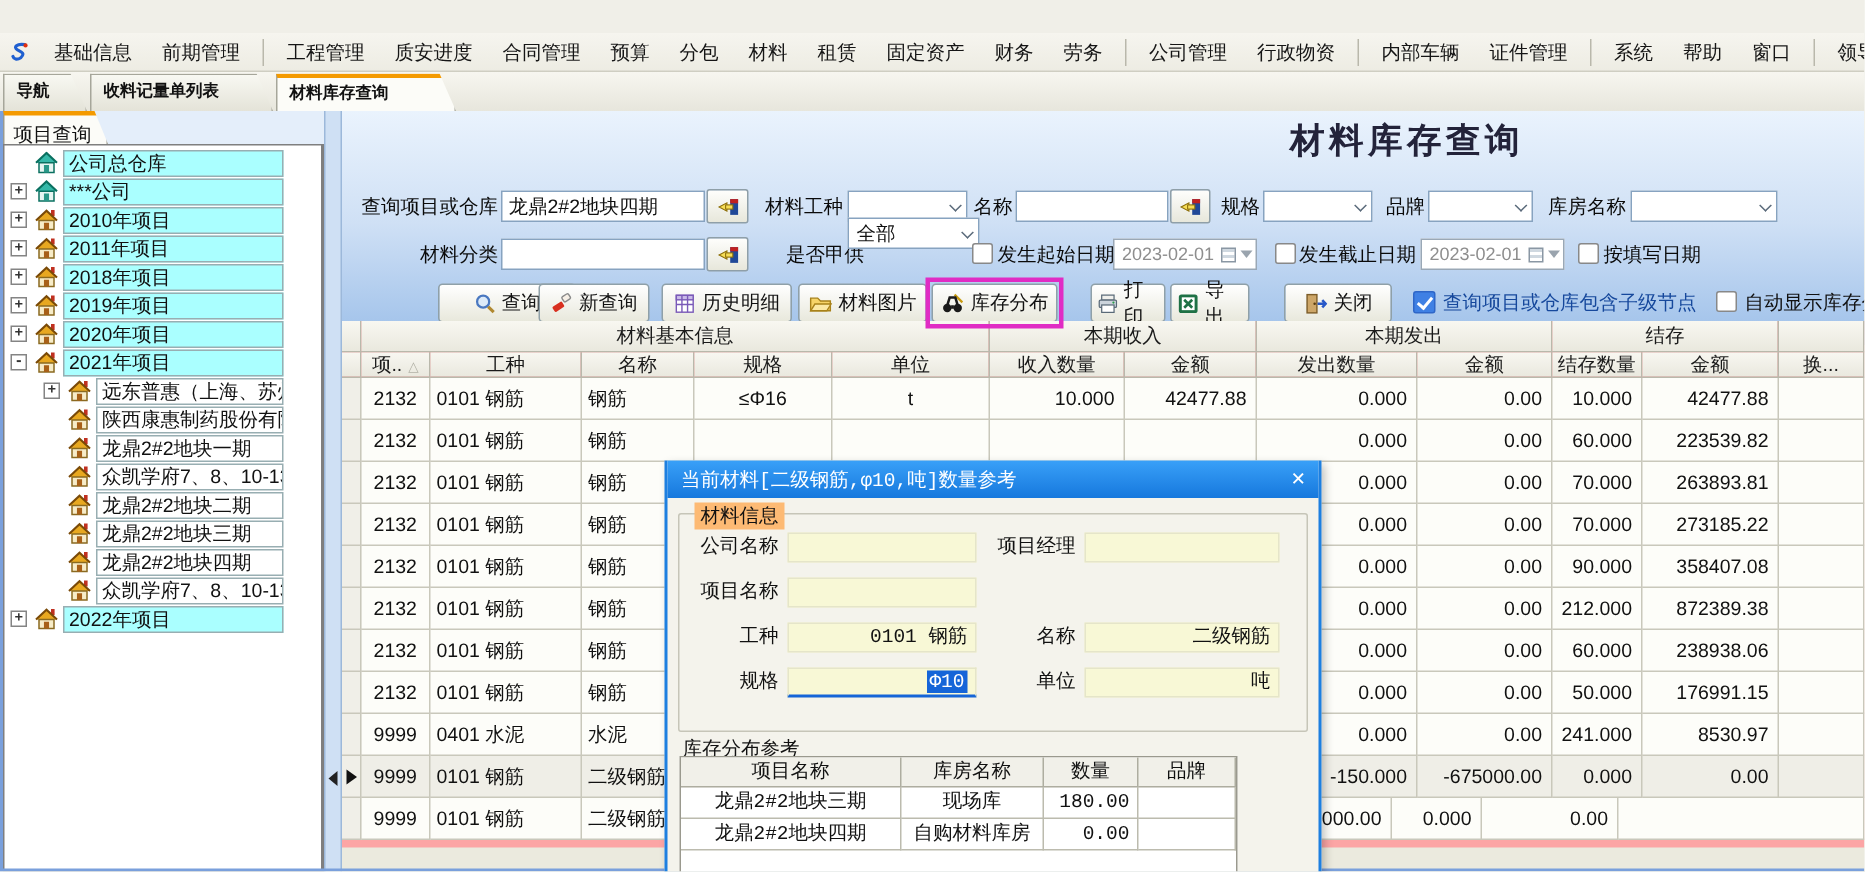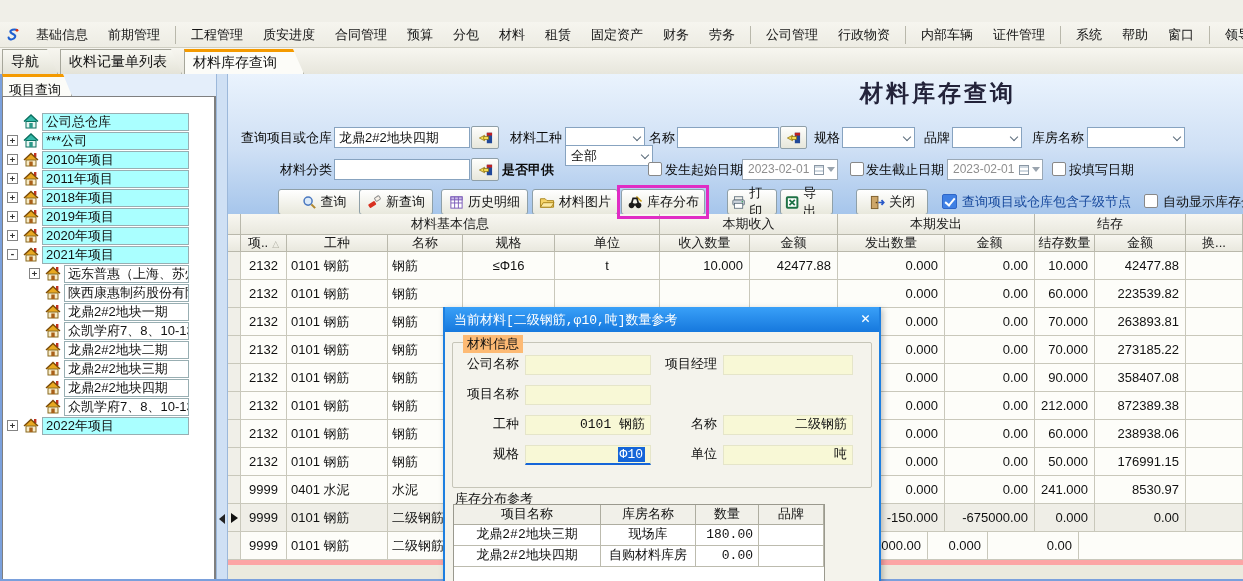--- a/index.html
+++ b/index.html
@@ -18,30 +18,30 @@
     border-bottom:1px solid #cfcec2; }
   .mlogo { margin:0 6px 0 2px; }
   .mitem { padding:0 10px; font-size:13px; color:#151515; white-space:nowrap; cursor:default; }
   .mitem.sep { border-left:1px solid #b9b8ab; margin-left:5px; padding-left:15px; }
 
   
   .tabbar { position:absolute; left:0; top:48px; width:1243px; height:26px;
     background:linear-gradient(#f7f6f0,#e7e6dc); }
   .tab { position:absolute; top:1px; height:25px; line-height:23px; text-align:left; padding:0 8px;
     background:linear-gradient(#f8f8f2,#e4e3d8); border:1px solid #a6a69a; border-bottom:none;
-    clip-path:polygon(0 0, calc(100% - 11px) 0, 100% 100%, 0 100%); font-size:14px; }
+    clip-path:polygon(0 0, calc(100% - 11px) 0, 100% 100%, 0 100%); font-size:11px;font-weight:bold; }
   .tab.active { background:#fcfcf8; border-top:3px solid #f49a00; line-height:20px; z-index:2; }
 
   
   .leftpanel { position:absolute; left:0; top:74px; width:216px; height:507px; background:#e4eefa; }
   .subtab { position:absolute; left:2px; top:0; width:70px; height:22px; background:#fcfcf8;
     border:1px solid #9a9a8e; border-top:3px solid #f49a00; border-bottom:none; line-height:18px;
     padding:4px 6px; font-size:13px; clip-path:polygon(0 0, calc(100% - 9px) 0, 100% 100%, 0 100%); z-index:2;}
   .treebox { position:absolute; left:2px; top:22px; width:214px; height:485px; background:#fff;
-    border:1px solid #7f7f7f; border-right-width:2px; overflow:hidden; padding-top:15px; }
+    border:1px solid #7f7f7f; border-right-width:2px; overflow:hidden; padding-top:2px; }
   .trow { height:19px; display:flex; align-items:center; cursor:default; }
   .trow.lvl1 { padding-left:4px; }
   .trow.lvl2 { padding-left:26px; }
   .texp { width:11px; height:11px; border:1px solid #848484; background:#fff; font:bold 9px/9px "DejaVu Sans Mono",monospace;
     text-align:center; margin-right:5px; color:#333; visibility:hidden; flex:0 0 auto; }
   .texp.on { visibility:visible; }
   .ticon { width:17px; flex:0 0 auto; margin-right:2px; display:flex; }
   .tlabel { height:18px; line-height:16px; border:1px solid #98aeb2; padding:0 3px; font-size:13px;
     white-space:nowrap; overflow:hidden; flex:0 0 auto; }
   .trow.lvl1 .tlabel { width:147px; background:#aaffff; }
@@ -447,40 +447,40 @@
       <div class="flabel" style="left:8px;top:85px;width:96px;">材料分类</div>
       <div class="finput" style="left:106px;top:85px;width:136px;"></div>
       <div class="handbtn" style="left:243px;top:84px;width:28px;">
         <svg width="17" height="14" viewBox="0 0 18 16">
             <rect x="10.5" y="2" width="6" height="12" fill="#204898"></rect>
             <rect x="10.5" y="2" width="6" height="3.2" fill="#c02020"></rect>
             <path d="M2 8 L8 4.8 L8 11.2 Z" fill="#f6dd55" stroke="#8a6c08" stroke-width="0.8"></path>
             <rect x="7" y="6.4" width="5.5" height="3.2" fill="#f6dd55" stroke="#8a6c08" stroke-width="0.8"></rect>
           </svg>
       </div>
-      <div class="flabel" style="left:270px;top:85px;width:56px;font-weight:bold;">是否甲供</div>
+      <div class="flabel" style="left:292px;top:85px;width:56px;">是否甲供</div>
       <div class="fselect" style="left:337px;top:71px;width:88px;"><span>全部</span><span class="chev"></span></div>
       <div class="chk" style="left:420px;top:88px;"></div>
       <div class="flabel" style="left:437px;top:85px;width:79px;text-align:left;">发生起始日期</div>
       <div class="datefield" style="left:514px;top:85px;width:96px;">
         <span class="dtext">2023-02-01</span>
         <span class="calico"></span>
         <span class="dchev"></span>
       </div>
       <div class="chk" style="left:622px;top:88px;"></div>
       <div class="flabel" style="left:638px;top:85px;width:79px;text-align:left;">发生截止日期</div>
       <div class="datefield" style="left:719px;top:85px;width:96px;">
         <span class="dtext">2023-02-01</span>
         <span class="calico"></span>
         <span class="dchev"></span>
       </div>
       <div class="chk" style="left:824px;top:88px;"></div>
       <div class="flabel" style="left:841px;top:85px;width:70px;text-align:left;">按填写日期</div>
 
-      <div class="tbtn" style="left:50px;width:92px;">
+      <div class="tbtn" style="left:64px;width:92px;">
         <svg width="15" height="15" viewBox="0 0 16 16">
             <circle cx="6.5" cy="6.5" r="4.3" fill="#dceaf8" stroke="#4a78c0" stroke-width="1.6"></circle>
             <line x1="10" y1="10" x2="14" y2="14" stroke="#b08830" stroke-width="2.2"></line>
           </svg>
         <span>查询</span>
       </div>
       <div class="tbtn" style="left:131px;width:74px;">
         <svg width="15" height="15" viewBox="0 0 16 16">
             <rect x="1.5" y="8" width="8" height="4.4" rx="1" transform="rotate(-33 5.5 10)" fill="#d83020"></rect>
             <rect x="8.5" y="1.8" width="5.5" height="4.2" rx="1" transform="rotate(-33 11 4)" fill="#f6efe6" stroke="#8a8a8a"></rect>

